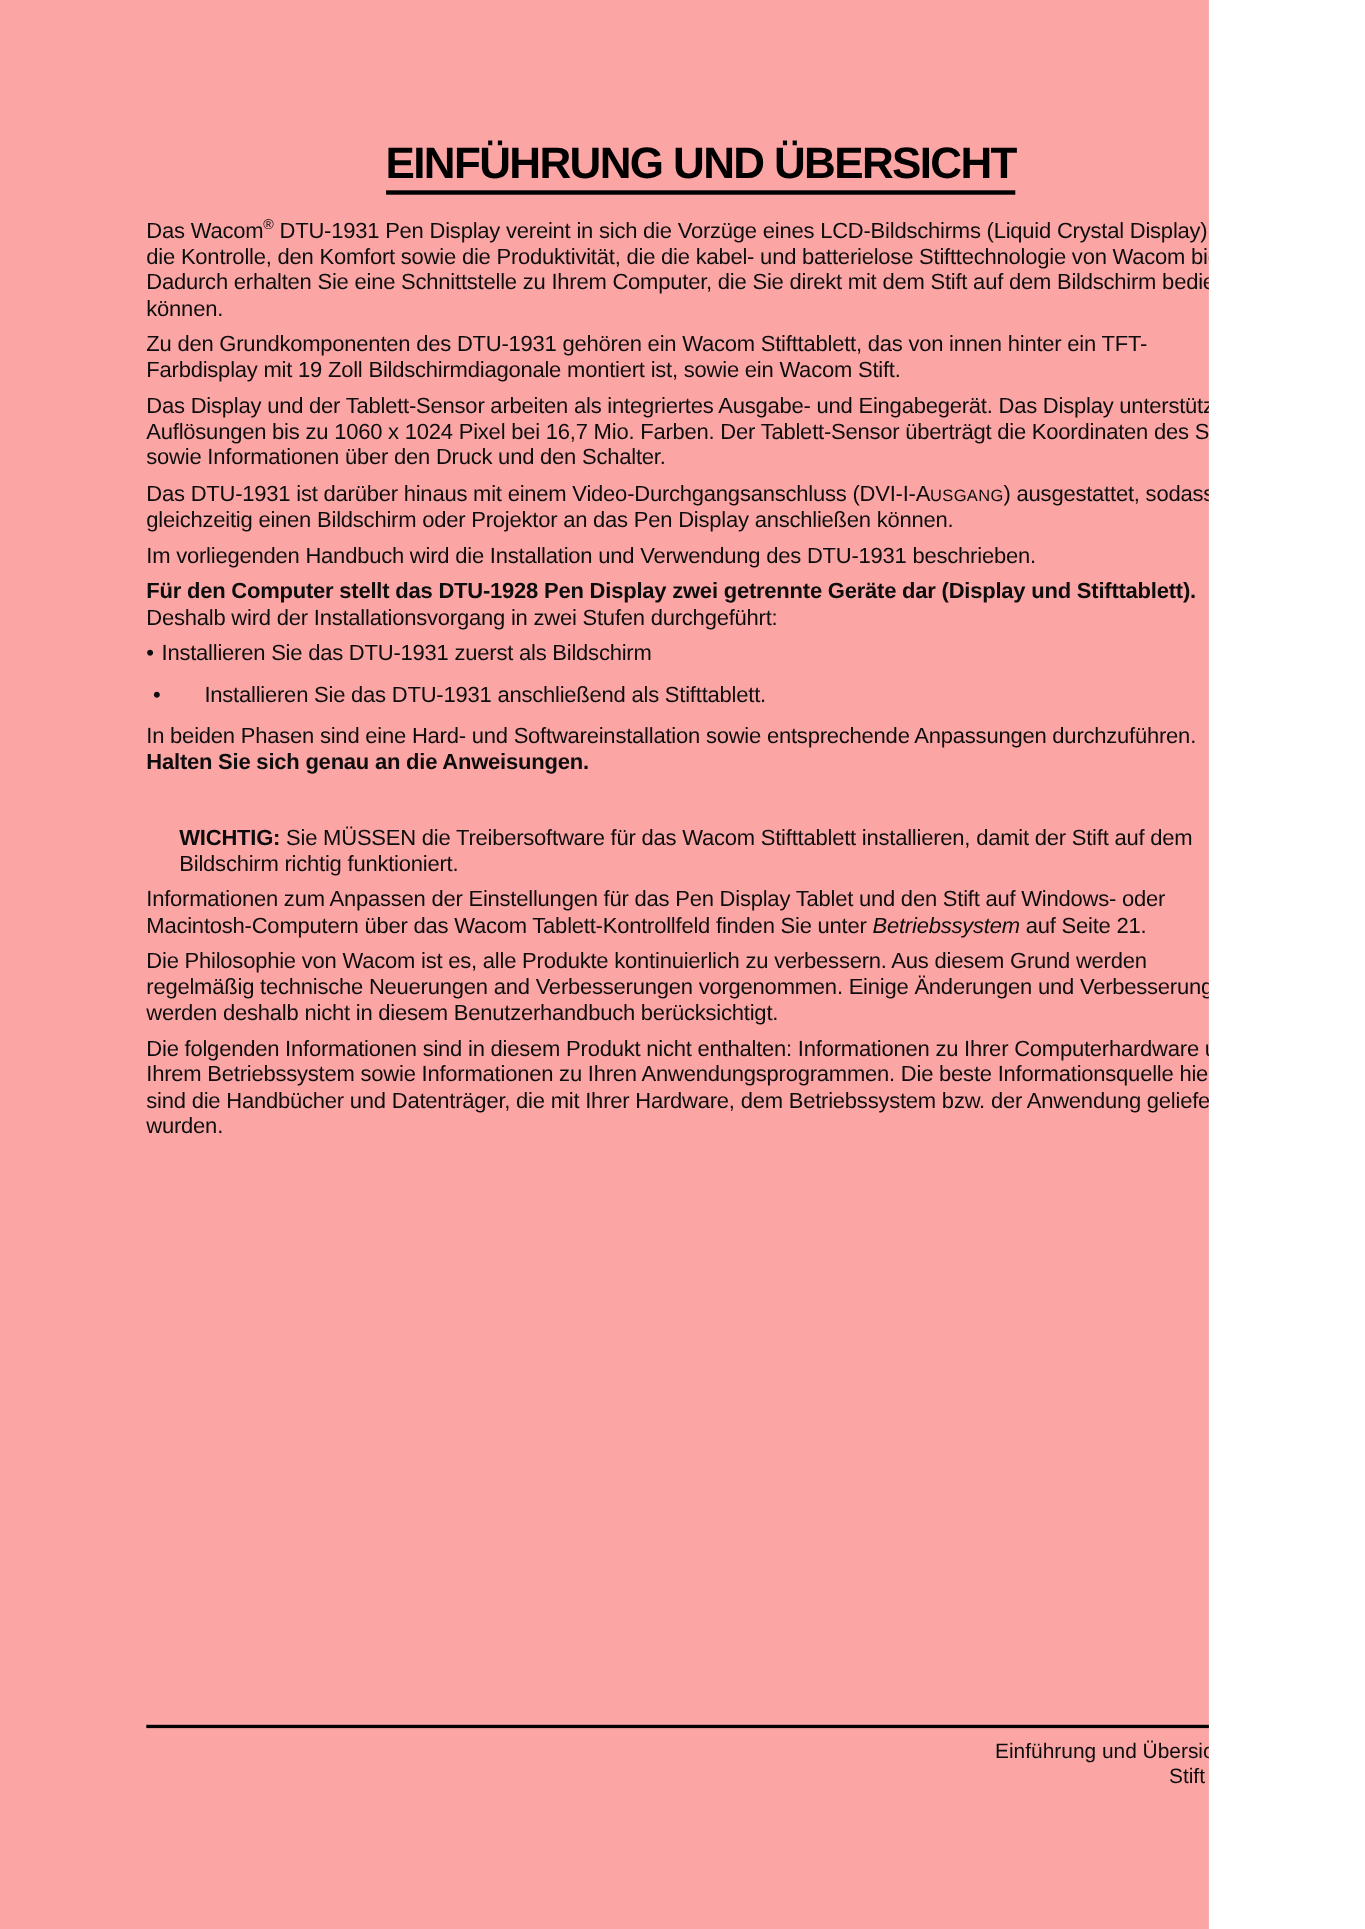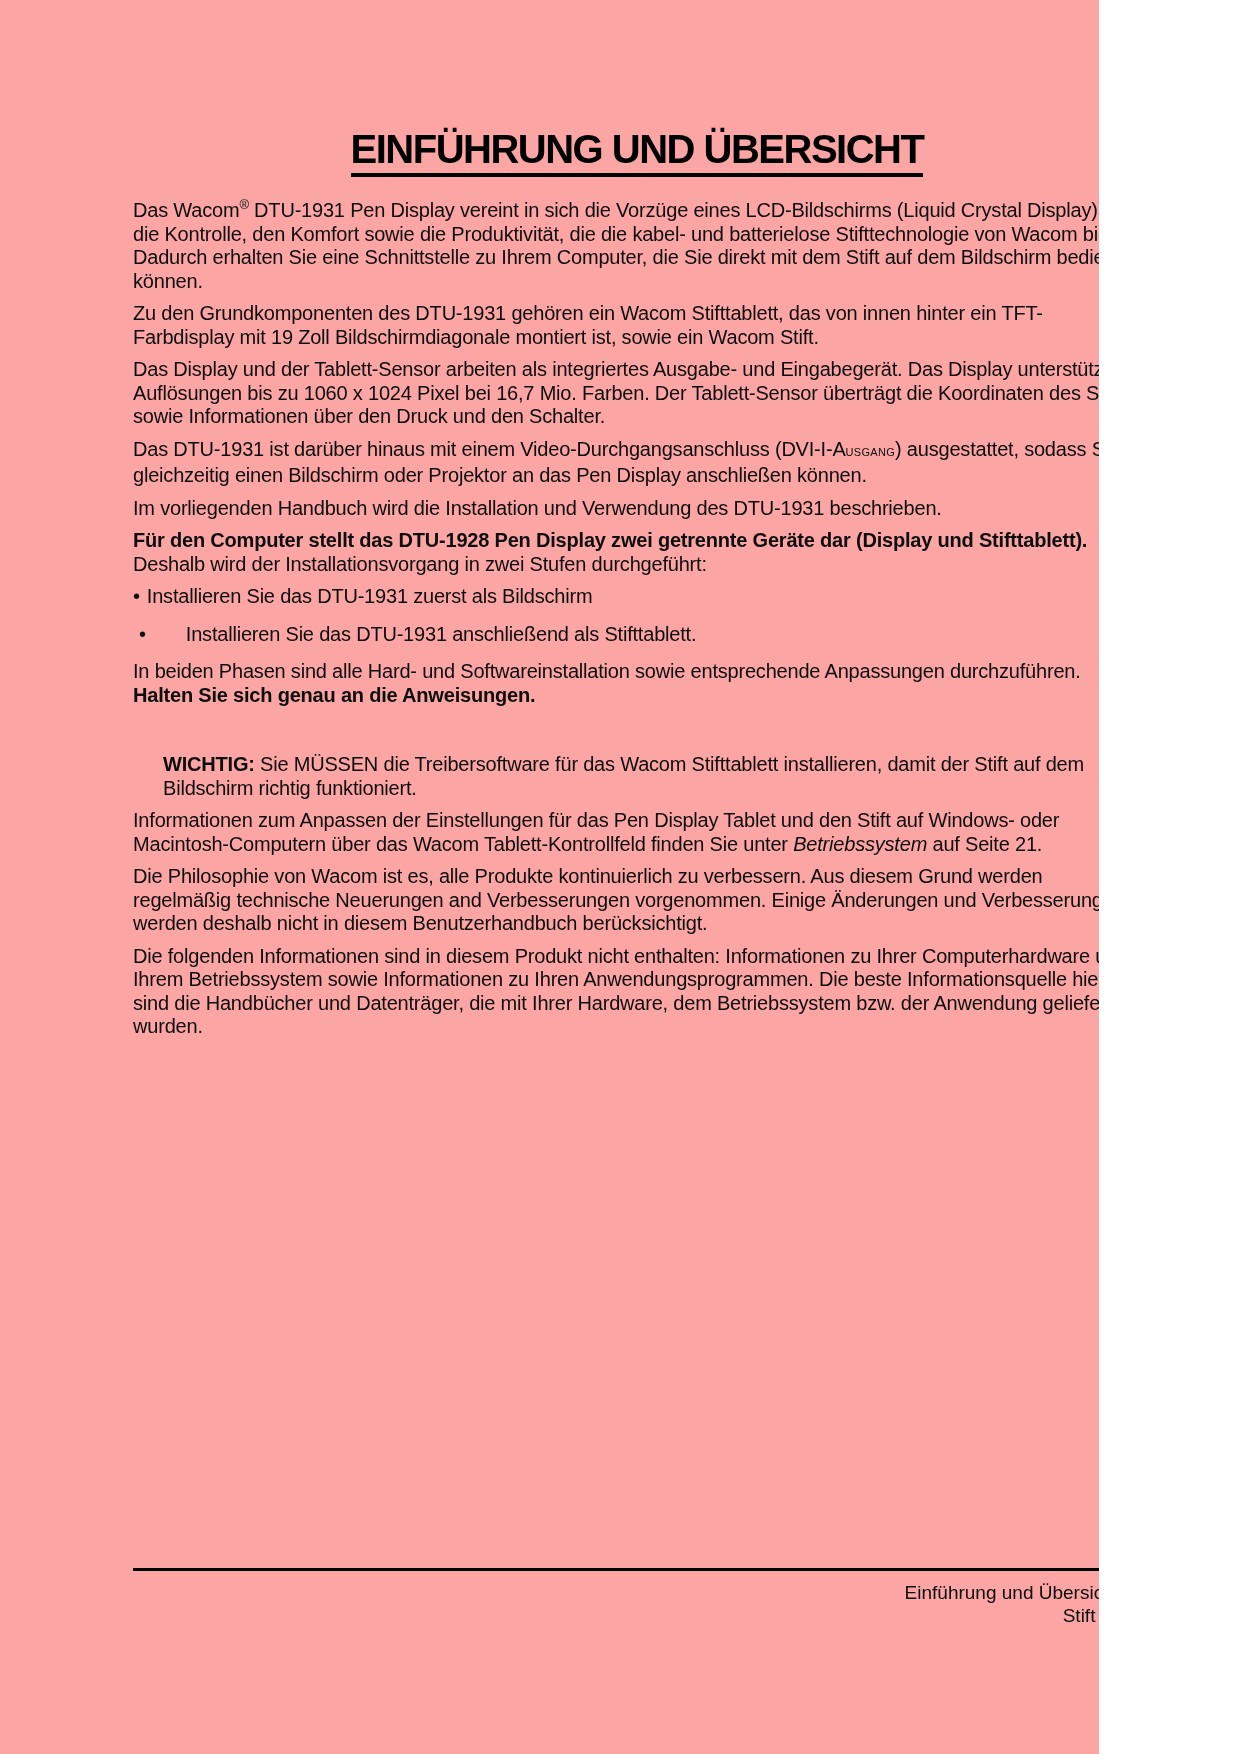--- a/index.html
+++ b/index.html
@@ -43,21 +43,21 @@
     margin: 0 0 9px 0;
   }
   .gap-lg { margin-top: 44px; }
   .gap-md { margin-top: 14px; }
   sup.reg {
     font-size: 13px;
     vertical-align: super;
     line-height: 0;
   }
   .sc-small {
-    font-size: 11px;
+    font-size: 15px;
     letter-spacing: 0.3px;
   }
   .bold { font-weight: bold; }
   .italic { font-style: italic; }
   .bullet-row {
     display: flex;
     font-size: 20px;
     line-height: 23.5px;
     letter-spacing: -0.2px;
     margin: 0 0 14px 0;
@@ -118,21 +118,21 @@
 
     <div class="bullet-row b1 gap-md">
       <span class="bullet-glyph">•</span>
       <span>Installieren Sie das DTU-1931 zuerst als Bildschirm</span>
     </div>
     <div class="bullet-row b2">
       <span class="bullet-glyph">•</span>
       <span>Installieren Sie das DTU-1931 anschließend als Stifttablett.</span>
     </div>
 
-    <p class="body gap-md"><span>In beiden Phasen sind alle Hard- und Softwareinstallation sowie entsprechende Anpassungen durchzuführen. </span><span class="bold">Halten Sie sich genau an die Anweisungen.</span></p>
+    <p class="body gap-md"><span>In beiden Phasen sind eine Hard- und Softwareinstallation sowie entsprechende Anpassungen durchzuführen. </span><span class="bold">Halten Sie sich genau an die Anweisungen.</span></p>
 
     <div class="important-block"><span class="bold">WICHTIG:</span><span> Sie MÜSSEN die Treibersoftware für das Wacom Stifttablett installieren, damit der Stift auf dem Bildschirm richtig funktioniert.</span></div>
 
     <p class="body gap-lg"><span>Informationen zum Anpassen der Einstellungen für das Pen Display Tablet und den Stift auf Windows- oder Macintosh-Computern über das Wacom Tablett-Kontrollfeld finden Sie unter </span><span class="italic">Betriebssystem</span><span> auf Seite 21.</span></p>
 
     <p class="body gap-lg">Die Philosophie von Wacom ist es, alle Produkte kontinuierlich zu verbessern. Aus diesem Grund werden regelmäßig technische Neuerungen and Verbesserungen vorgenommen. Einige Änderungen und Verbesserungen werden deshalb nicht in diesem Benutzerhandbuch berücksichtigt.</p>
 
     <p class="body gap-md">Die folgenden Informationen sind in diesem Produkt nicht enthalten: Informationen zu Ihrer Computerhardware und Ihrem Betriebssystem sowie Informationen zu Ihren Anwendungsprogrammen. Die beste Informationsquelle hierfür sind die Handbücher und Datenträger, die mit Ihrer Hardware, dem Betriebssystem bzw. der Anwendung geliefert wurden.</p>
 
   </div>

